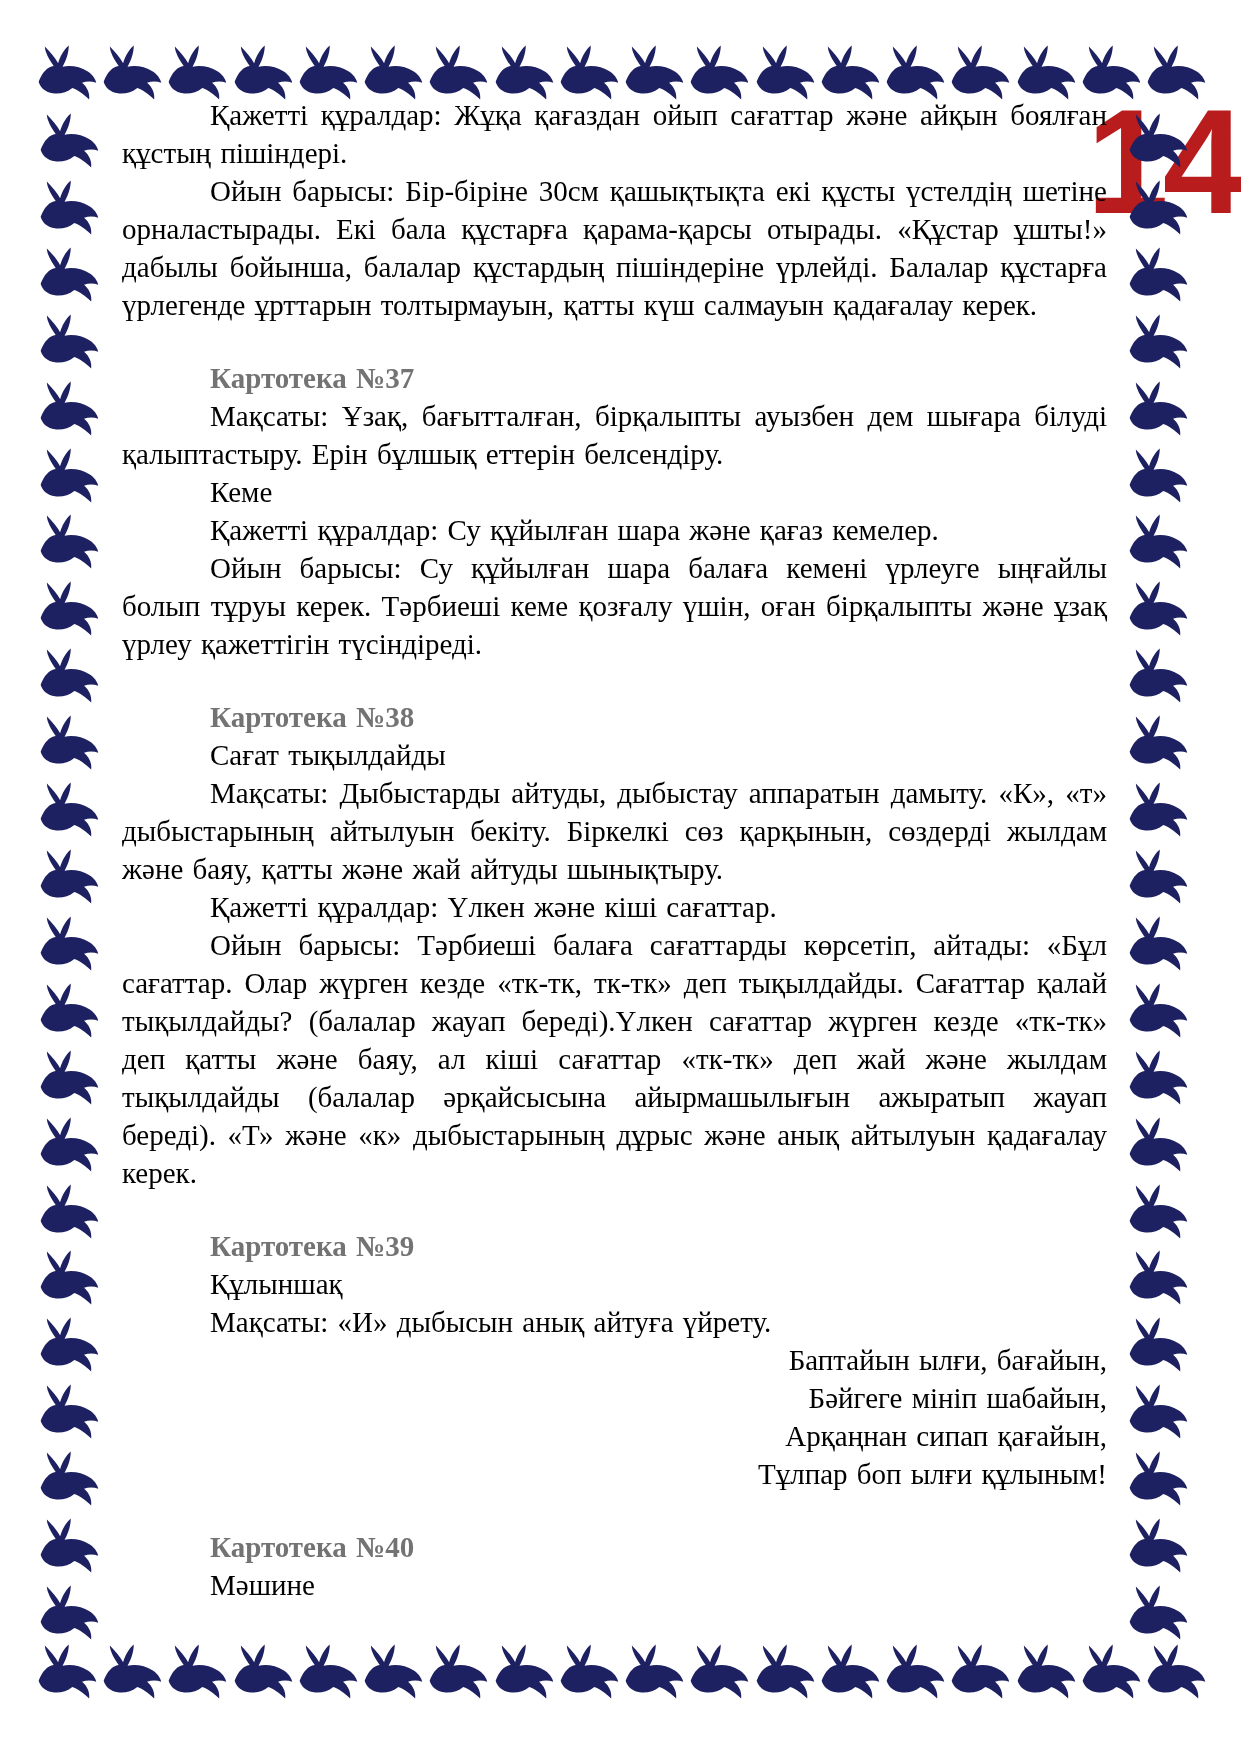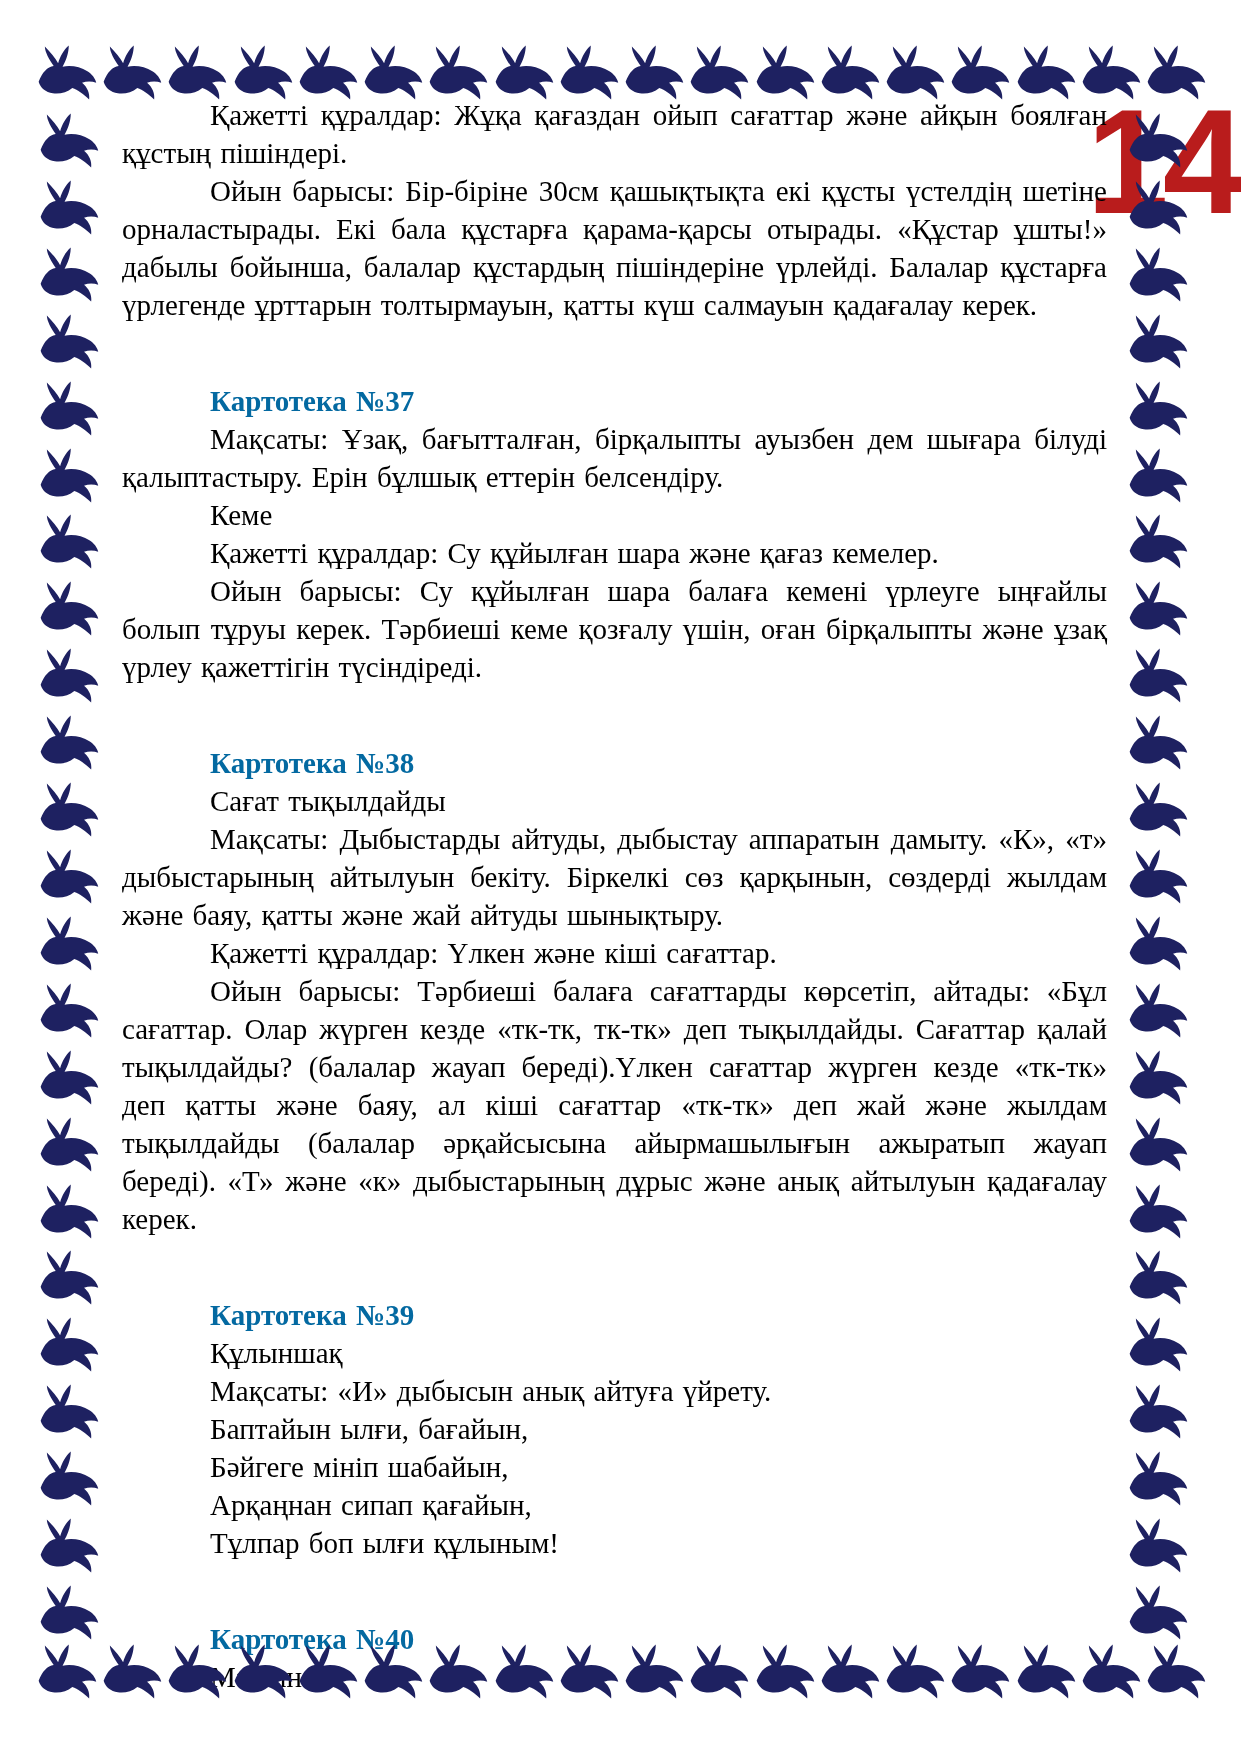--- a/index.html
+++ b/index.html
@@ -15,23 +15,23 @@
   
   .text-area{
     position:absolute;
     left:122px;top:96px;width:985px;
     z-index:2;
     font-size:29px;line-height:38px;color:#000;
     text-align:justify;
   }
   .text-area p{margin:0;text-indent:88px;word-spacing:2px;}
   .text-area p.heading{
-    color:#0369a1;font-weight:bold;margin-top:58px;text-align:left;
+    color:#737373;font-weight:bold;margin-top:35px;text-align:left;
   }
-  .text-area p.poem{text-align:left;}
+  .text-area p.poem{text-align:right;}
 
   
   .page-number{
     position:absolute;top:88px;right:2px;z-index:1;
     font-family:"Liberation Sans", sans-serif;
     font-size:148px;line-height:1;font-weight:bold;
     letter-spacing:-6px;color:#b91c1c;margin-left:28px;
   }
 
   

